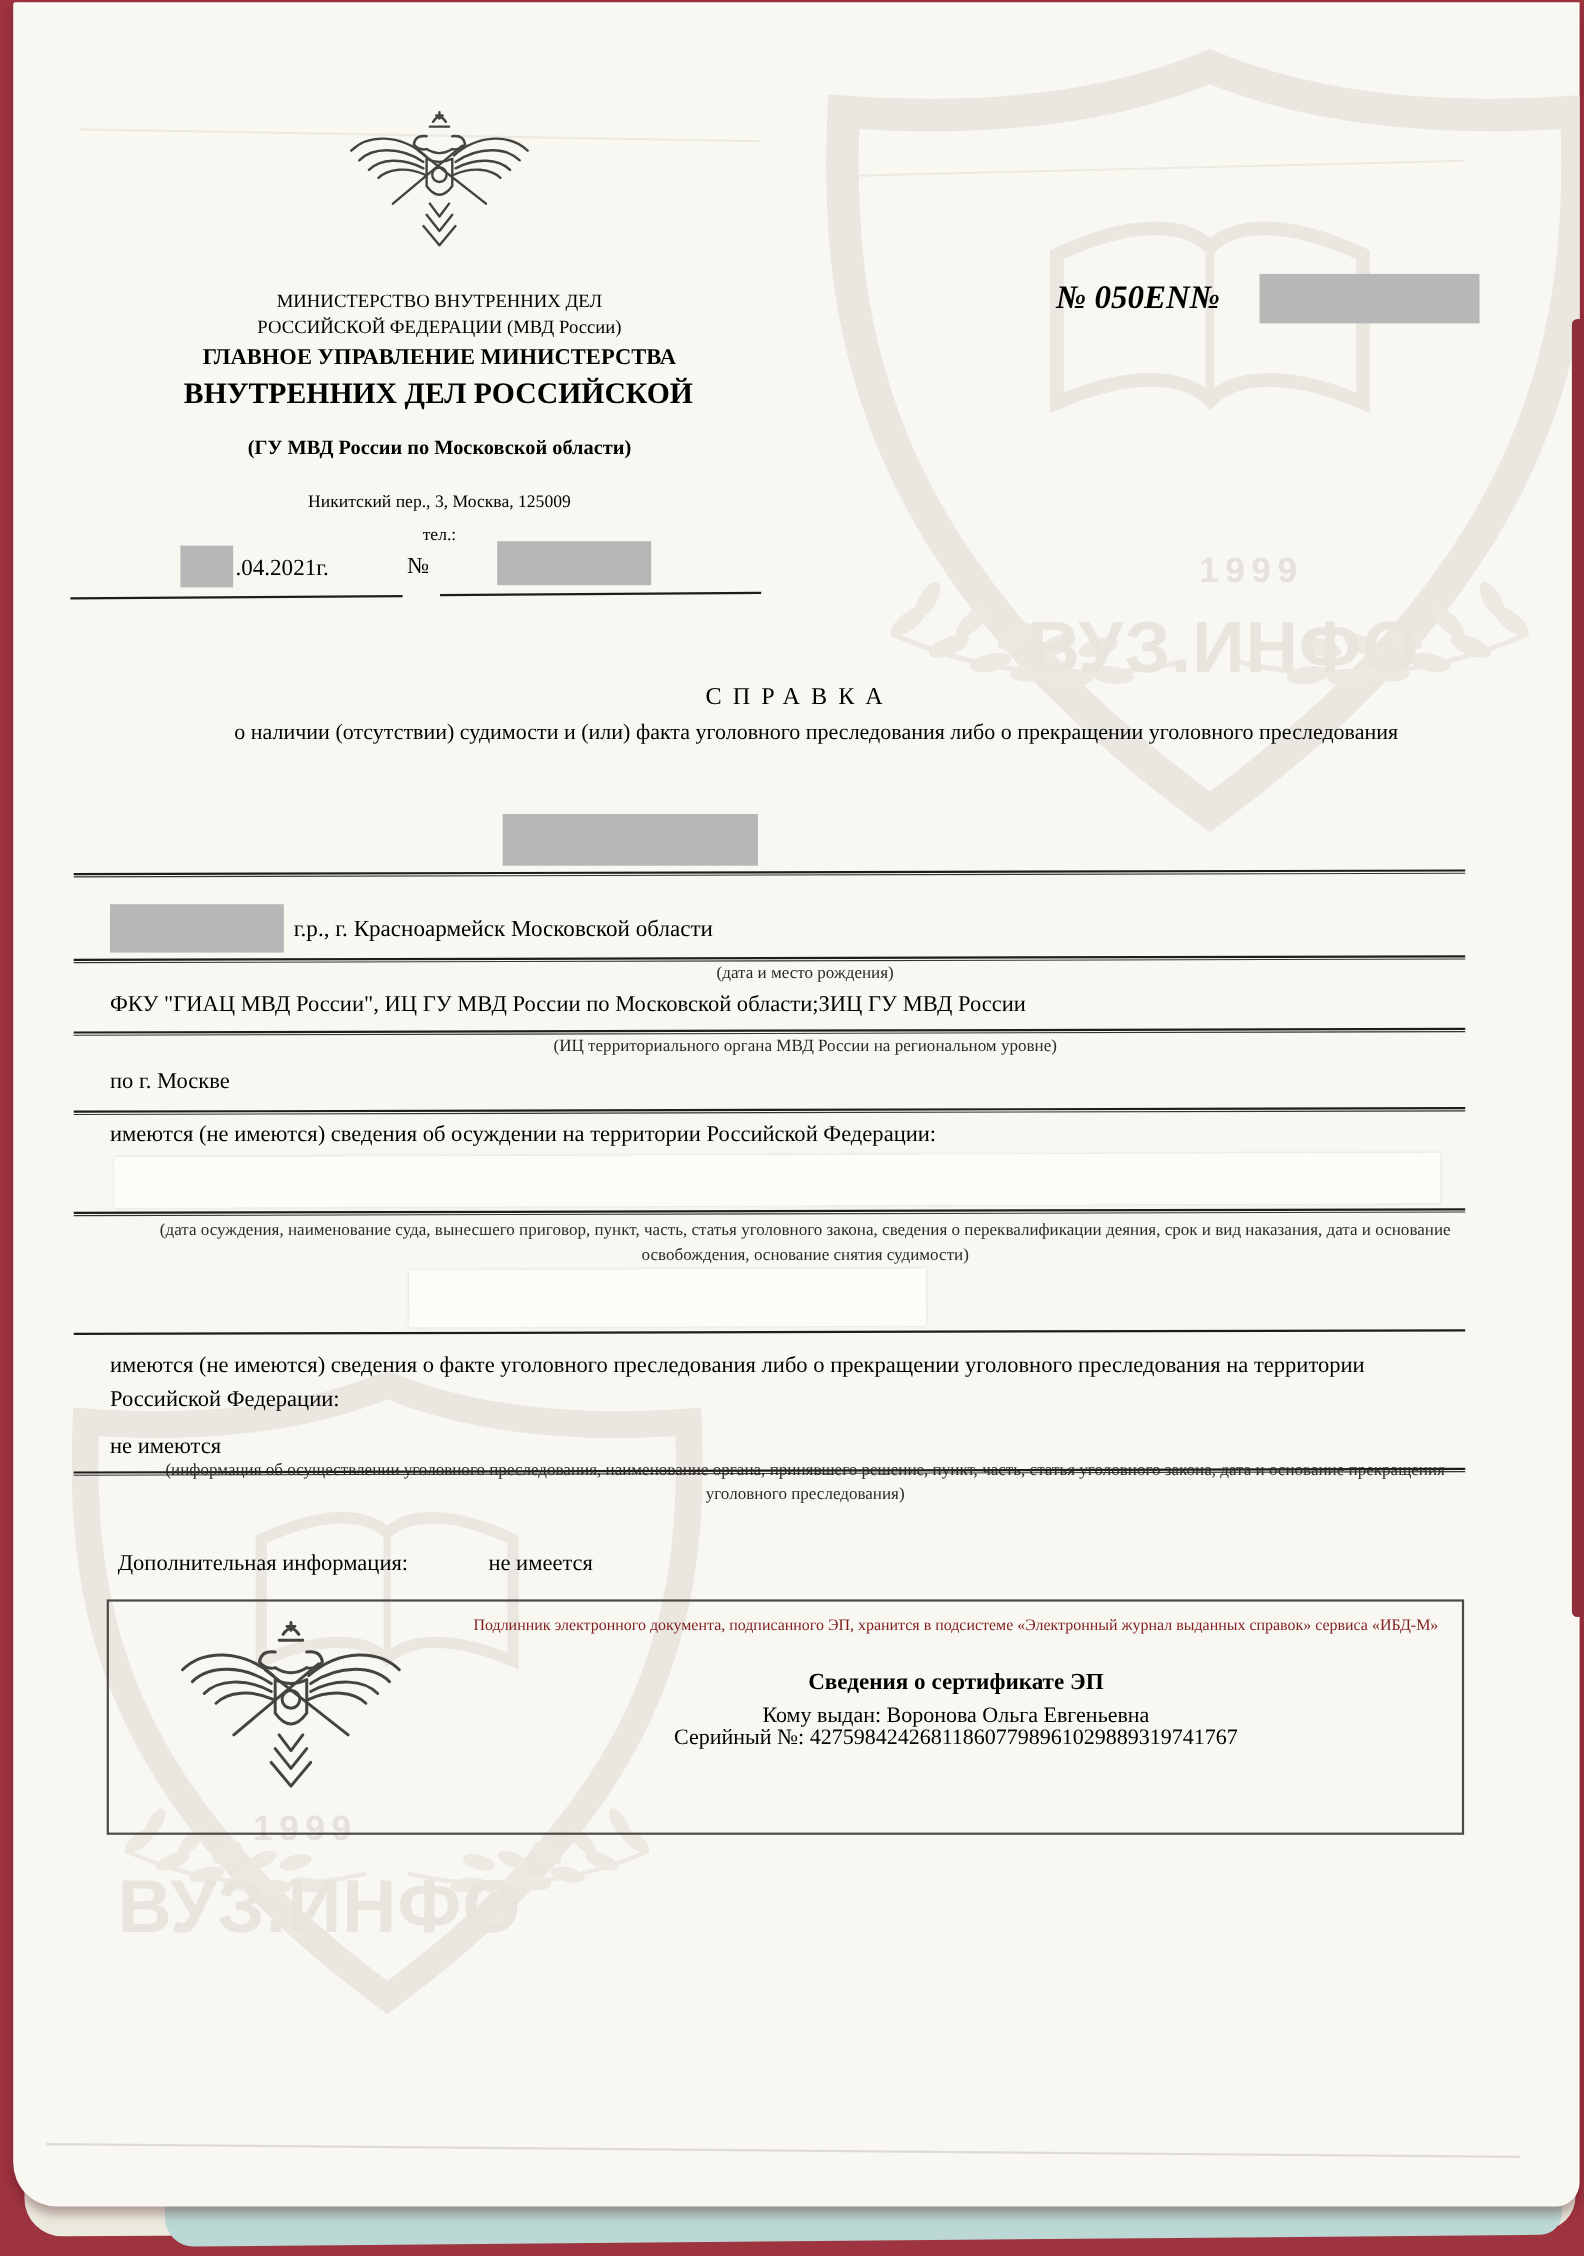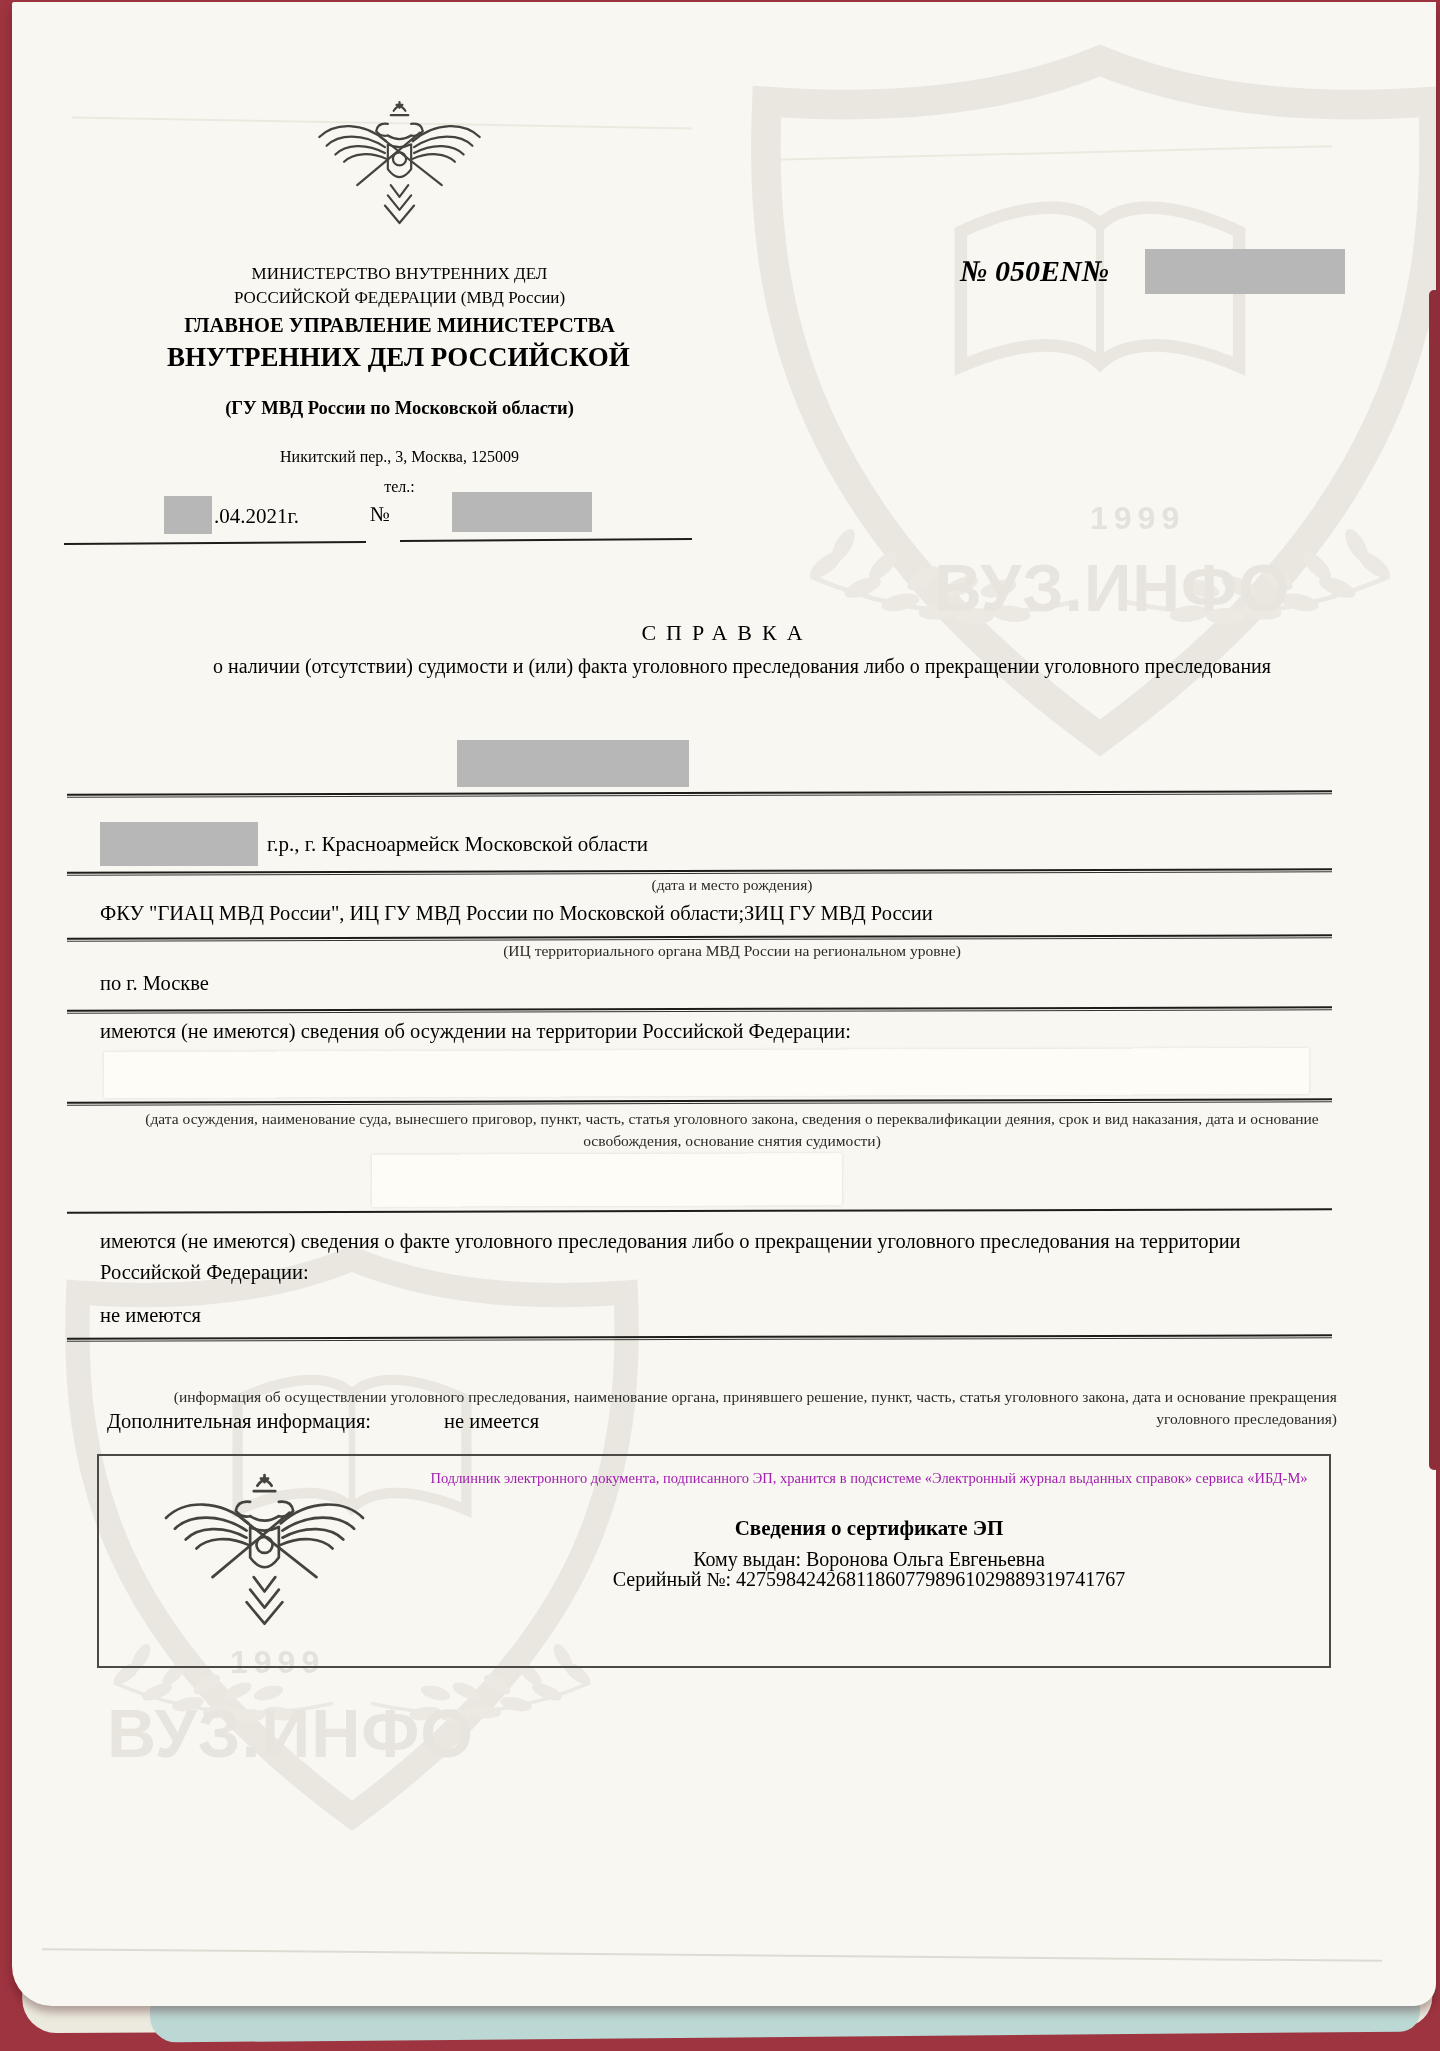--- a/index.html
+++ b/index.html
@@ -161,30 +161,30 @@
     <div class="t" style="left:88px;top:1018px;font-size:20.5px;">имеются (не имеются) сведения об осуждении на территории Российской Федерации:</div>
     <div class="whiteout" style="left:92px;top:1048px;width:1205px;height:46px;transform:rotate(-0.2deg);"></div>
     <div class="rule dbl" style="left:55px;top:1098px;width:1265px;transform:rotate(-0.15deg);"></div>
     <div class="t center wrap cap" style="left:115px;top:1106px;width:1210px;line-height:22px;">(дата осуждения, наименование суда, вынесшего приговор, пункт, часть, статья уголовного закона, сведения о переквалификации деяния, срок и вид наказания, дата и основание освобождения, основание снятия судимости)</div>
     <div class="whiteout" style="left:360px;top:1152px;width:470px;height:52px;transform:rotate(-0.2deg);"></div>
     <div class="rule" style="left:55px;top:1208px;width:1265px;transform:rotate(-0.15deg);"></div>
 
     <div class="t wrap" style="left:88px;top:1224px;width:1230px;font-size:20.5px;line-height:31px;">имеются (не имеются) сведения о факте уголовного преследования либо о прекращении уголовного преследования на территории Российской Федерации:</div>
     <div class="t" style="left:88px;top:1302px;font-size:20.5px;">не имеются</div>
     <div class="rule dbl" style="left:55px;top:1334px;width:1265px;transform:rotate(-0.15deg);"></div>
-    <div class="t center wrap cap" style="left:115px;top:1384px;width:1210px;line-height:22px;text-align:right;">(информация об осуществлении уголовного преследования, наименование органа, принявшего решение, пункт, часть, статья уголовного закона, дата и основание прекращения уголовного преследования)</div>
+    <div class="t center wrap cap" style="left:115px;top:1324px;width:1210px;line-height:22px;">(информация об осуществлении уголовного преследования, наименование органа, принявшего решение, пункт, часть, статья уголовного закона, дата и основание прекращения уголовного преследования)</div>
 
     <div class="t" style="left:95px;top:1408px;font-size:20.5px;">Дополнительная информация:</div>
     <div class="t" style="left:432px;top:1408px;font-size:20.5px;">не имеется</div>
 
     <div class="sigbox" style="left:85px;top:1452px;width:1230px;height:210px;">
       <svg class="eagle-svg" style="left:58px;top:10px;width:215px;height:190px;" viewBox="0 0 240 200">
           <use href="#sym-eagle"></use>
         </svg>
-      <div class="t center wrap" style="left:330px;top:12px;width:880px;font-size:14.5px;line-height:21px;color:#a21caf;">Подлинник электронного документа, подписанного ЭП, хранится в подсистеме «Электронный журнал выданных справок» сервиса «ИБД-М»</div>
+      <div class="t center wrap" style="left:330px;top:12px;width:880px;font-size:14.5px;line-height:21px;color:#7f1d1d;">Подлинник электронного документа, подписанного ЭП, хранится в подсистеме «Электронный журнал выданных справок» сервиса «ИБД-М»</div>
       <div class="t center b" style="left:330px;top:60px;width:880px;font-size:21px;">Сведения о сертификате ЭП</div>
       <div class="t center" style="left:330px;top:92px;width:880px;font-size:20px;">Кому выдан: Воронова Ольга Евгеньевна</div>
       <div class="t center" style="left:330px;top:112px;width:880px;font-size:20px;">Серийный №: 427598424268118607798961029889319741767</div>
     </div>
 
     <div class="stack-line" style="left:30px;top:1952px;width:1340px;background:#dedbd2;transform:rotate(0.5deg);"></div>
   </div>
 
   <div class="red-sliver"></div>
 </div>

